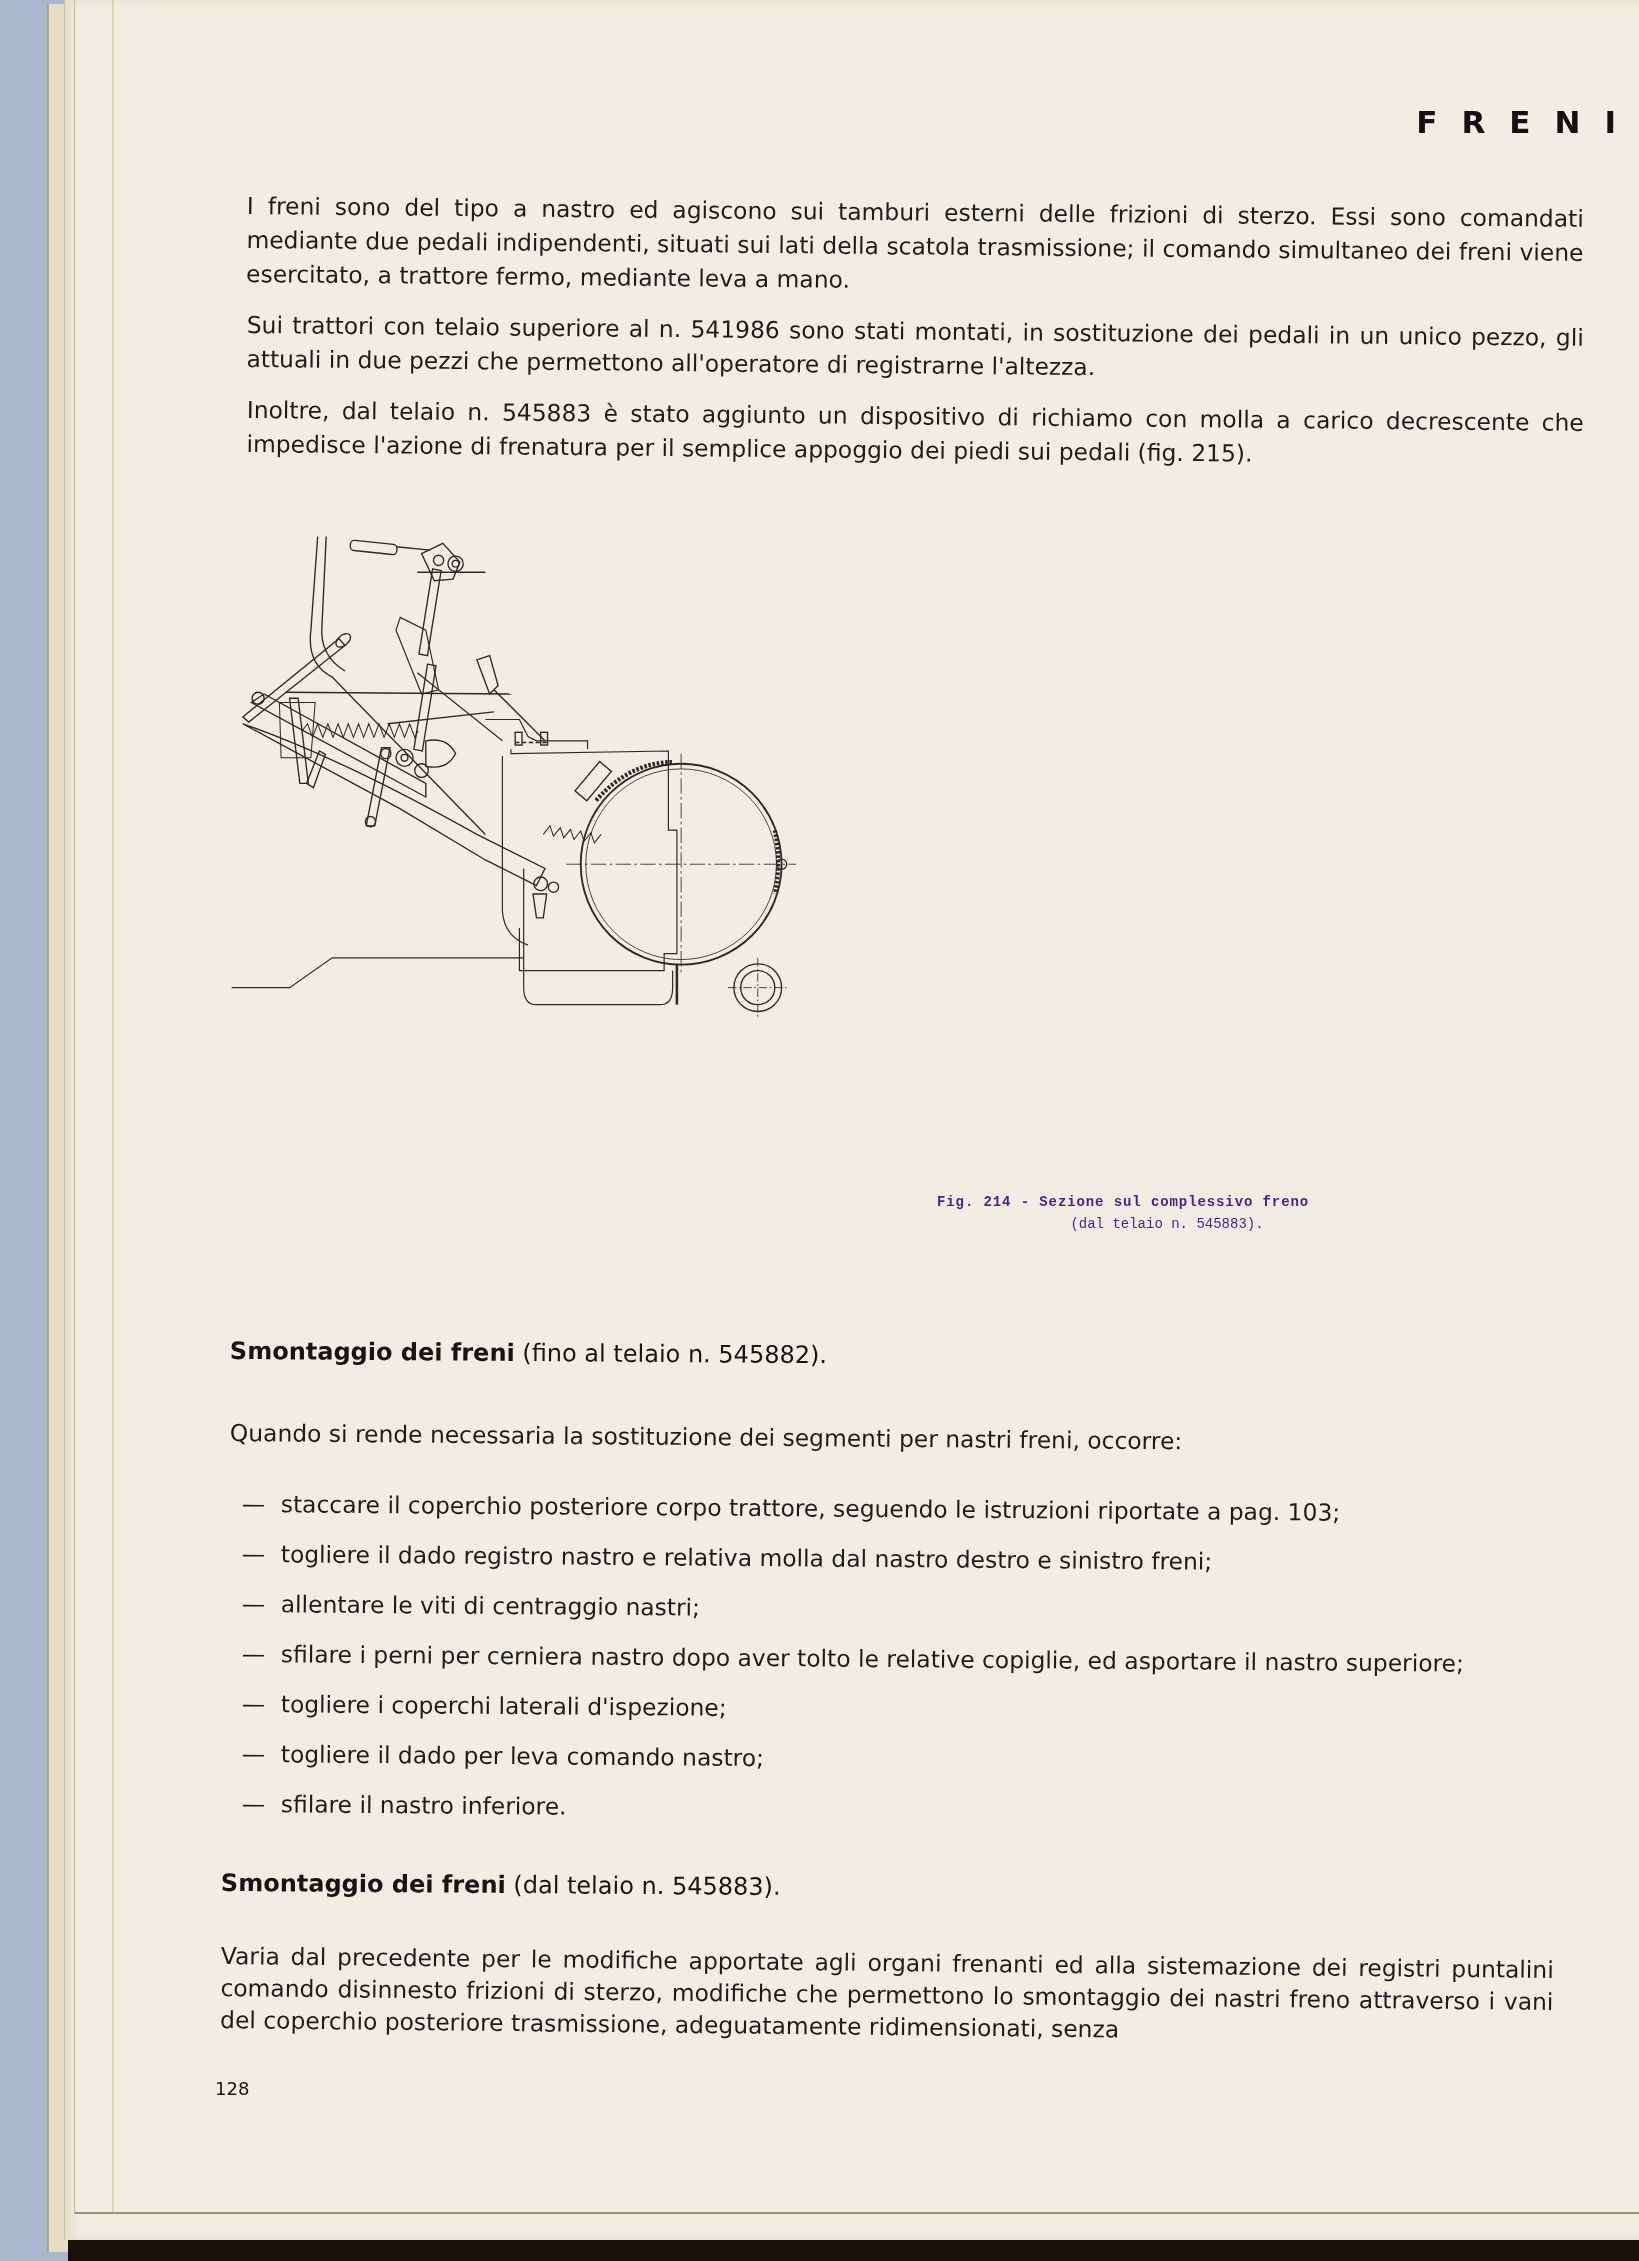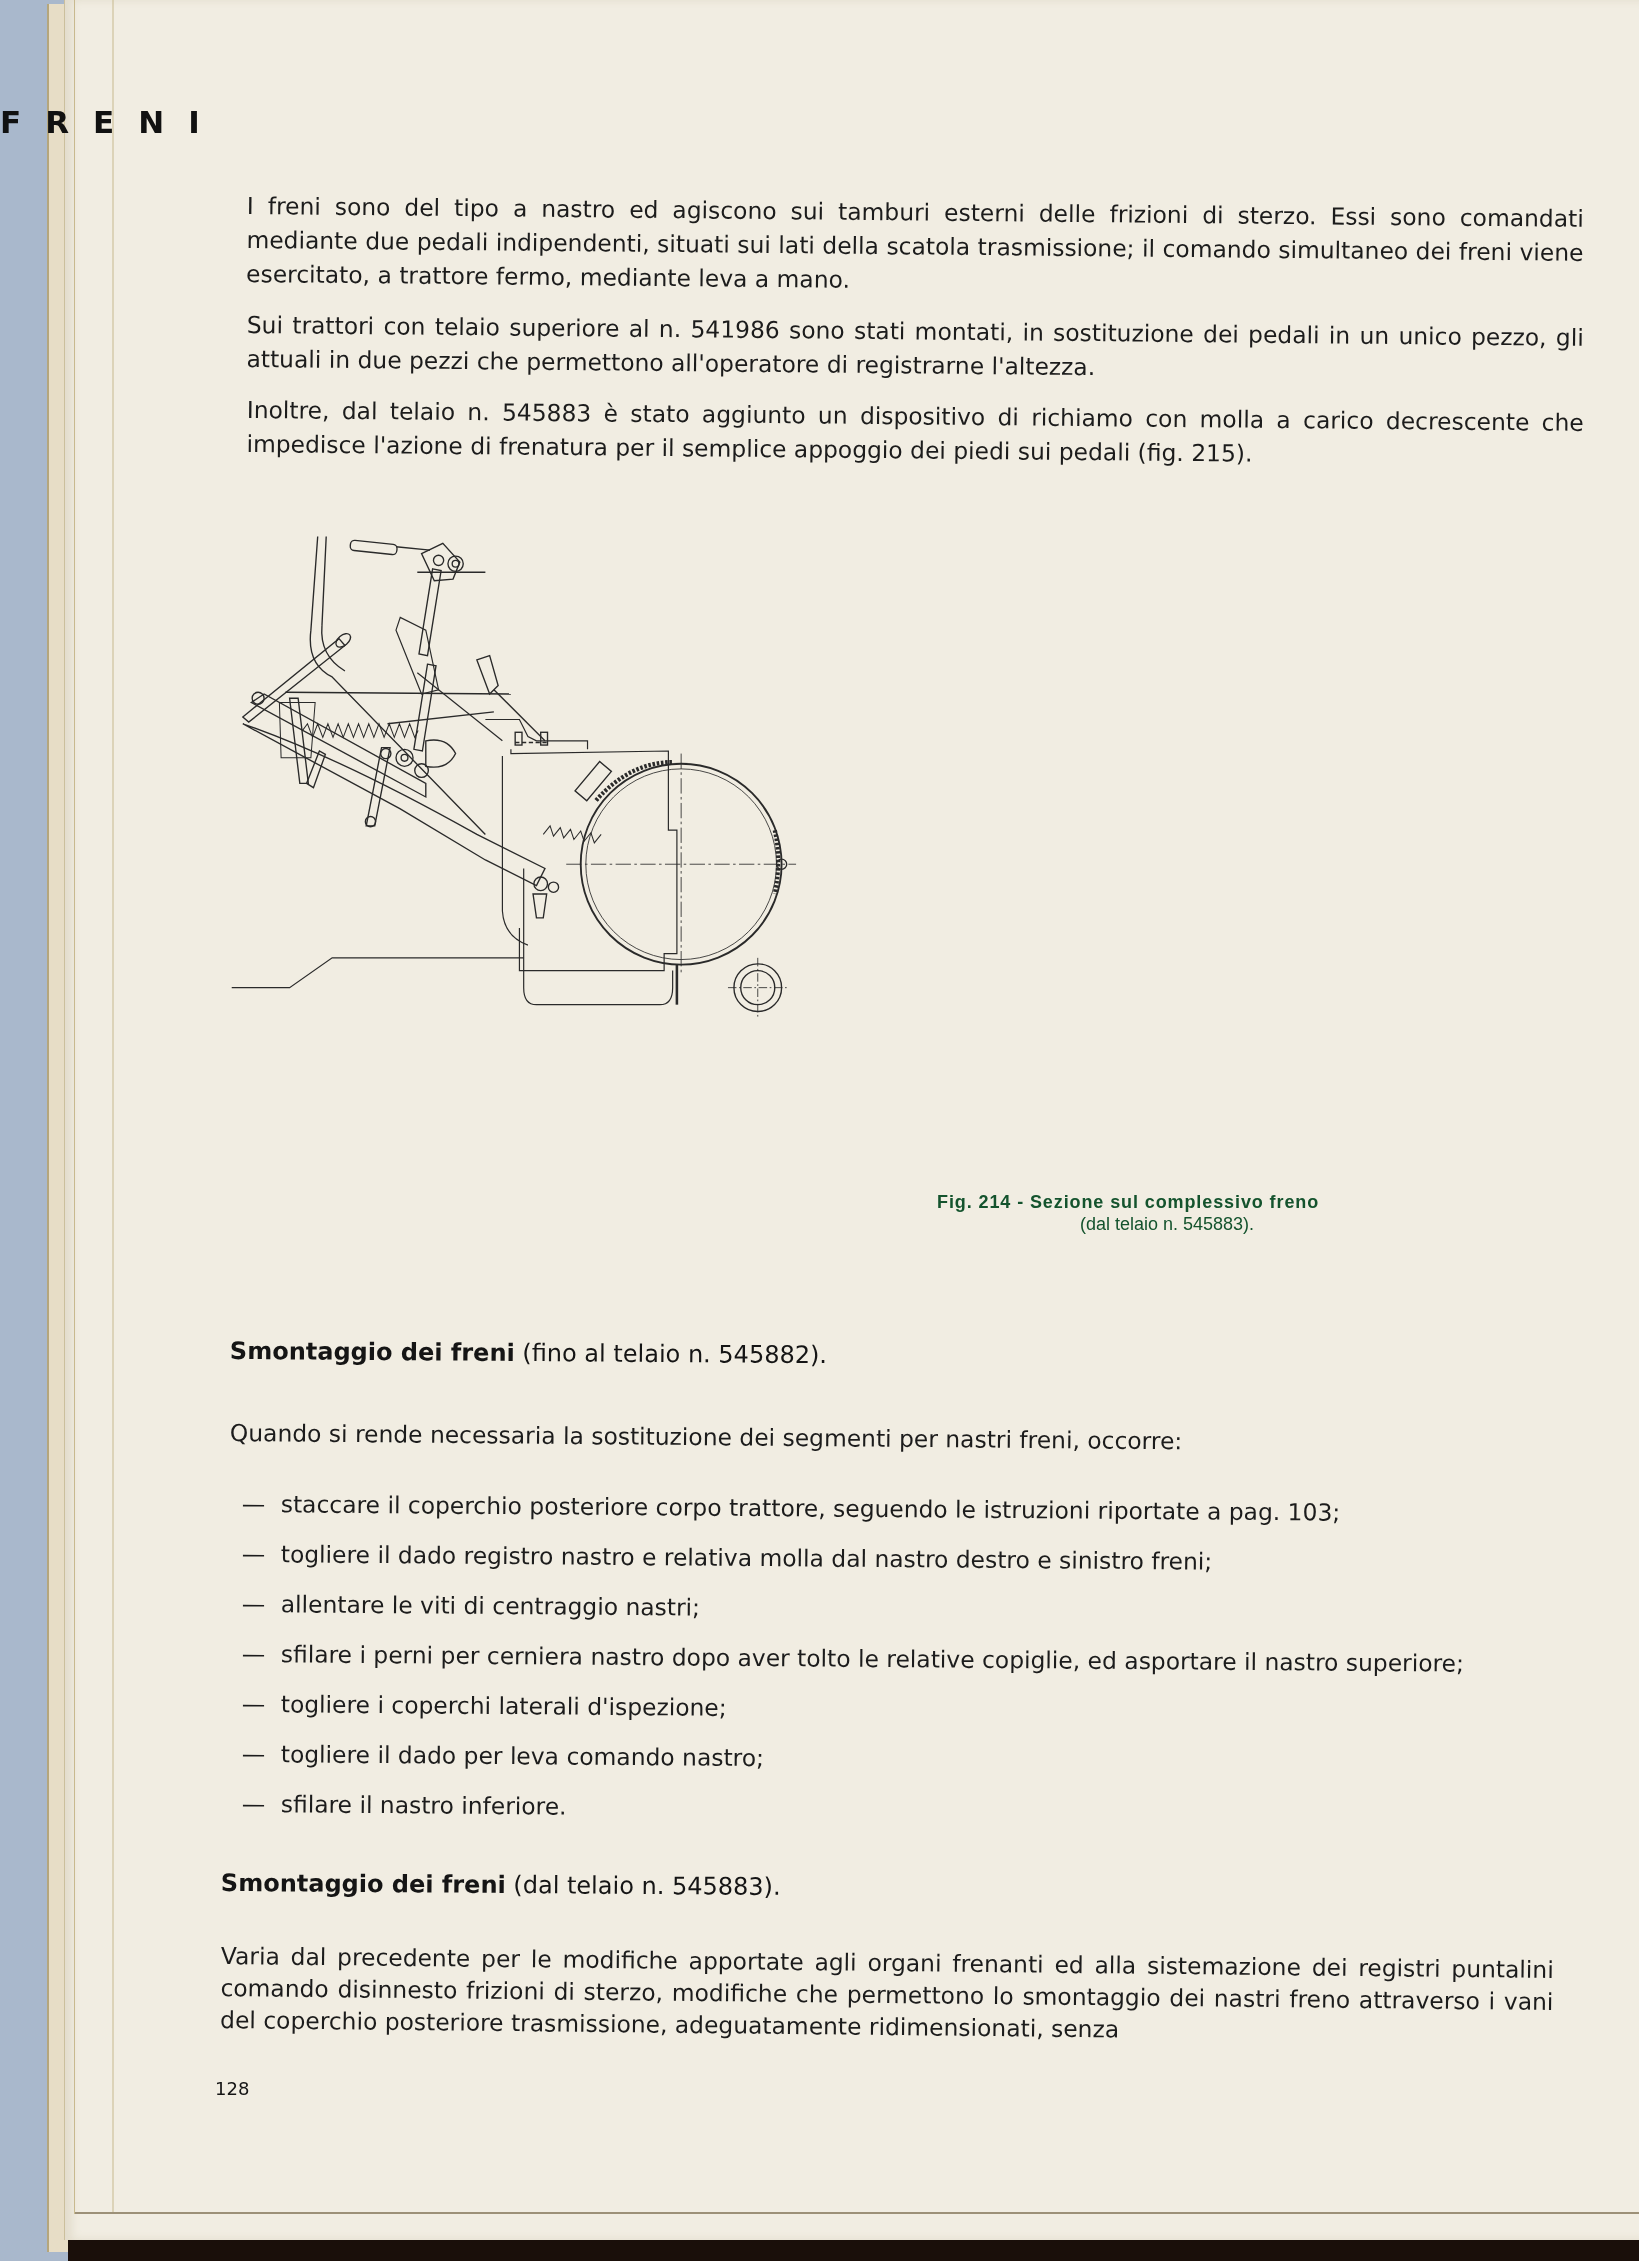--- a/index.html
+++ b/index.html
@@ -22,38 +22,38 @@
       border-left: 1.7px solid #cbbf9c;
       box-shadow: inset 6.8px 0 8.5px rgba(150,130,80,0.15);
     }
     .page-rule {
       position: absolute; left: 75px; top: 2212px; width: 1567px; height: 1.7px;
       background: #9c9078;
     }
     .gutter-line { position: absolute; top: 0; bottom: 25.6px; width: 1.7px; background: #c8b98e; }
 
     .title {
-      position: absolute; left: 0; width: 1640px; top: 104px; text-align: left;
+      position: absolute; left: 0; width: 1640px; top: 104px; text-align: right;
       font-family: "DejaVu Sans", sans-serif; font-weight: bold; font-size: 31px;
       letter-spacing: 24px; color: #111;
     }
     .para {
       position: absolute; left: 247px; width: 1337px;
       font-family: "DejaVu Sans", sans-serif; font-size: 23.4px; line-height: 34px;
       color: #1c1c1c; text-align: justify; text-align-last: left;
       transform: rotate(0.55deg); transform-origin: left top;
     }
     .p1 { top: 189px; }
     .p2 { top: 308px; }
     .p3 { top: 393px; }
 
     .figure { position: absolute; left: 230px; top: 528px; width: 681px; height: 715px; }
     .caption {
       position: absolute; left: 937px; top: 1191px; width: 494px;
-      font-family: Liberation Sans, sans-serif; color: #14532d; font-size: 18px; line-height: 22px;
+      font-family: Liberation Mono, monospace; color: #4c1d95; font-size: 14px; line-height: 22px;
     }
     .caption .c1 { font-weight: bold; letter-spacing: 0.9px; display: block; }
     .caption .c2 { display: block; text-align: center; padding-right: 34px; }
 
     .heading {
       position: absolute; font-family: "DejaVu Sans", sans-serif; font-size: 24px; color: #151515;
       transform: rotate(0.4deg); transform-origin: left top;
     }
     .heading b { font-weight: bold; }
     .h1 { left: 230px; top: 1337px; }

